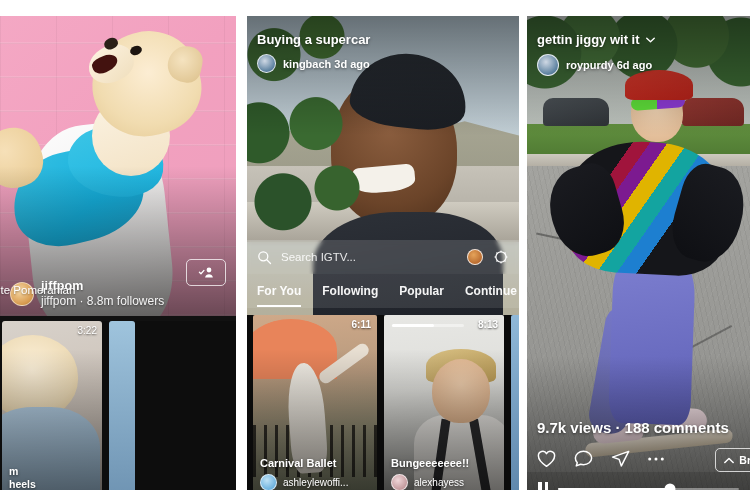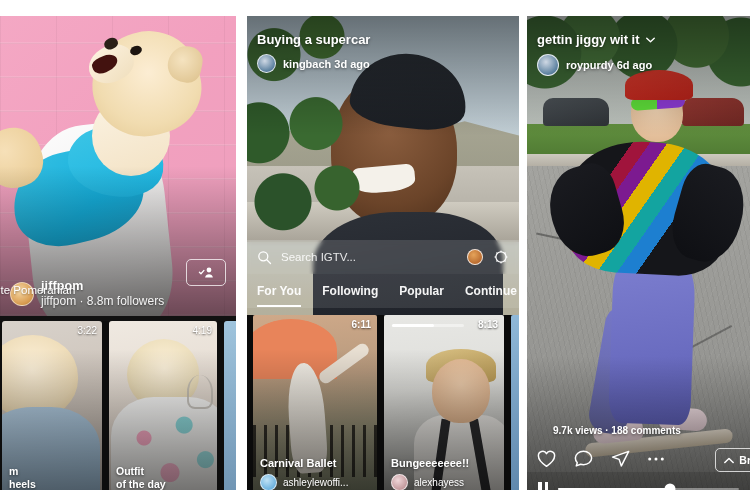--- a/index.html
+++ b/index.html
@@ -448,21 +448,21 @@
     display:flex; align-items:center; gap:6px; }
   .p3-userrow { display:flex; align-items:center; gap:7px; margin-top:7px; }
   .p3-av {
     width:22px; height:22px; border-radius:50%; flex:none;
     background:radial-gradient(circle at 40% 35%,#cfd8e4,#5a7f9e 70%,#2e4a63);
     border:1.4px solid rgba(255,255,255,.8);
   }
   .p3-user { color:#fff; font-size:11px; font-weight:600; text-shadow:0 1px 3px rgba(0,0,0,.5); }
 
   .p3-stats {
-    position:absolute; left:26px; bottom:70px; color:#fff; font-size:10px; font-weight:600;
+    position:absolute; left:10px; bottom:70px; color:#fff; font-size:15px; font-weight:600;
     text-shadow:0 1px 3px rgba(0,0,0,.55);
   }
   .p3-actions {
     position:absolute; left:9px; bottom:38px; display:flex; align-items:center; gap:16px;
   }
   .p3-browse {
     position:absolute; right:-10px; bottom:34px;
     border:1.2px solid rgba(255,255,255,.75); border-radius:5px;
     height:24px; display:flex; align-items:center; gap:5px; padding:0 8px;
     color:#fff; font-size:10.5px; font-weight:600;
@@ -530,30 +530,20 @@
 
     <div class="p1-thumbs">
       <div class="t-card t1">
         <div class="thumb-a">
           <div class="pup-head"></div>
           <div class="pup-shirt"></div>
         </div>
         <div class="scrim-bottom"></div>
         <div class="t-time">3:22</div>
         <div class="t-title">m<br>heels</div>
-      </div>
-      <div class="t-card t2">
-        <div class="thumb-b">
-          <div class="pup-head2"></div>
-          <div class="pup-shirt2"></div>
-          <div class="hanger"></div>
-        </div>
-        <div class="scrim-bottom"></div>
-        <div class="t-time">4:19</div>
-        <div class="t-title">Outfit<br>of the day</div>
       </div>
       <div class="t-card t3">
         <div class="thumb-c"></div>
       </div>
     </div>
   </div>
 
   <div class="gap"></div>
 
   <div class="panel panel-2">

